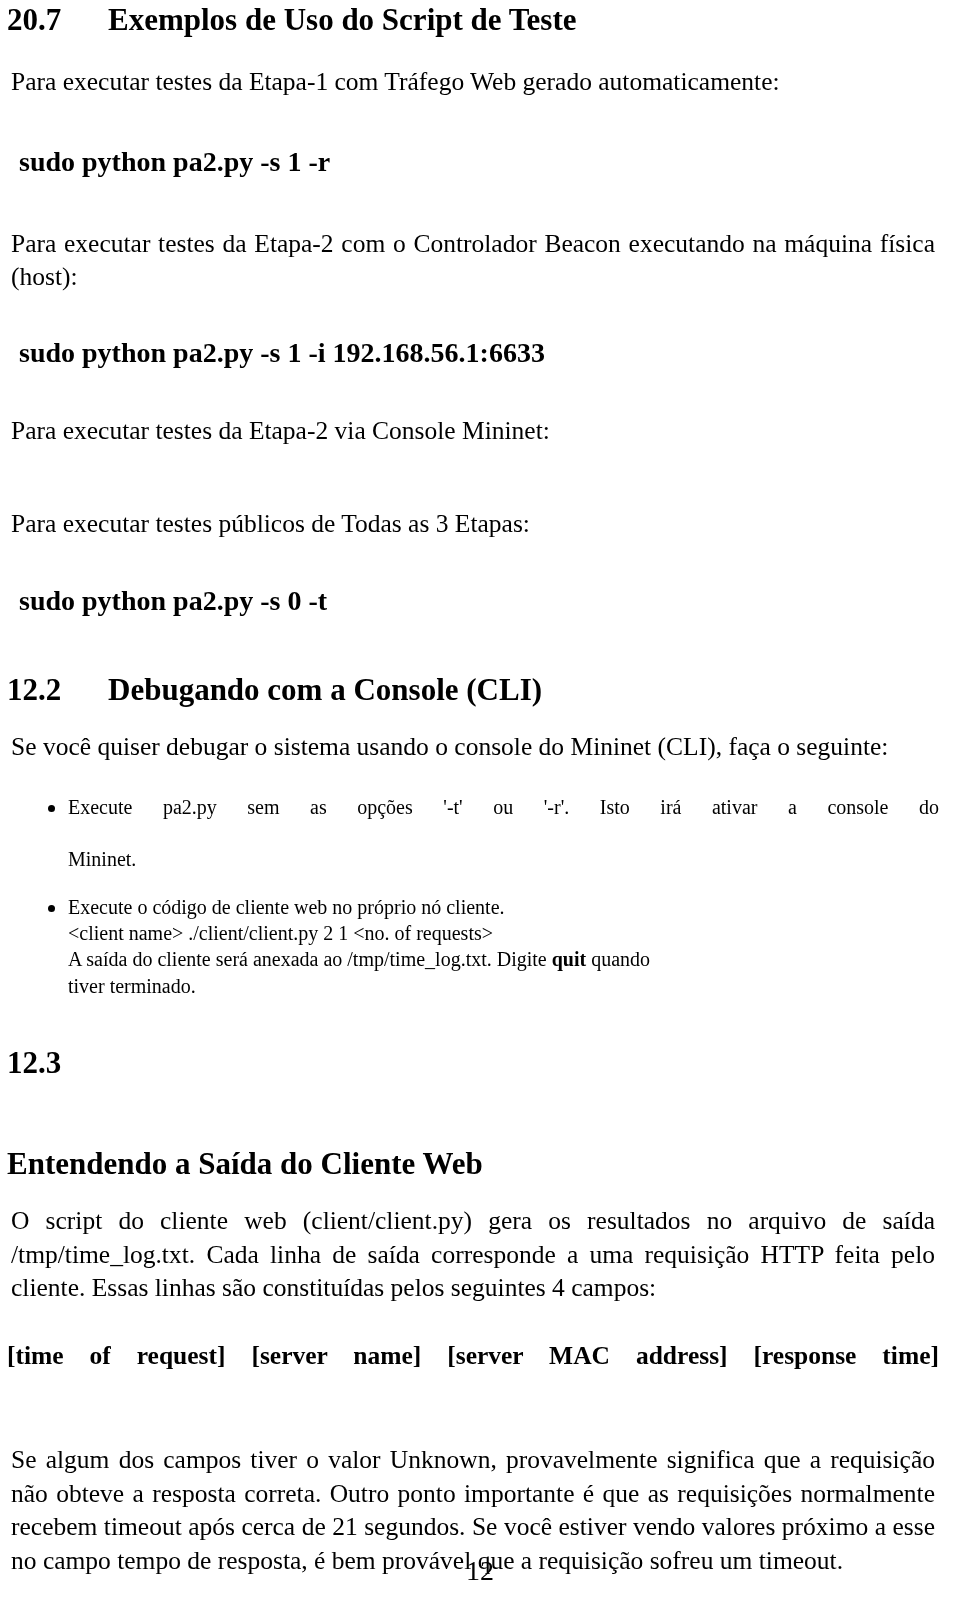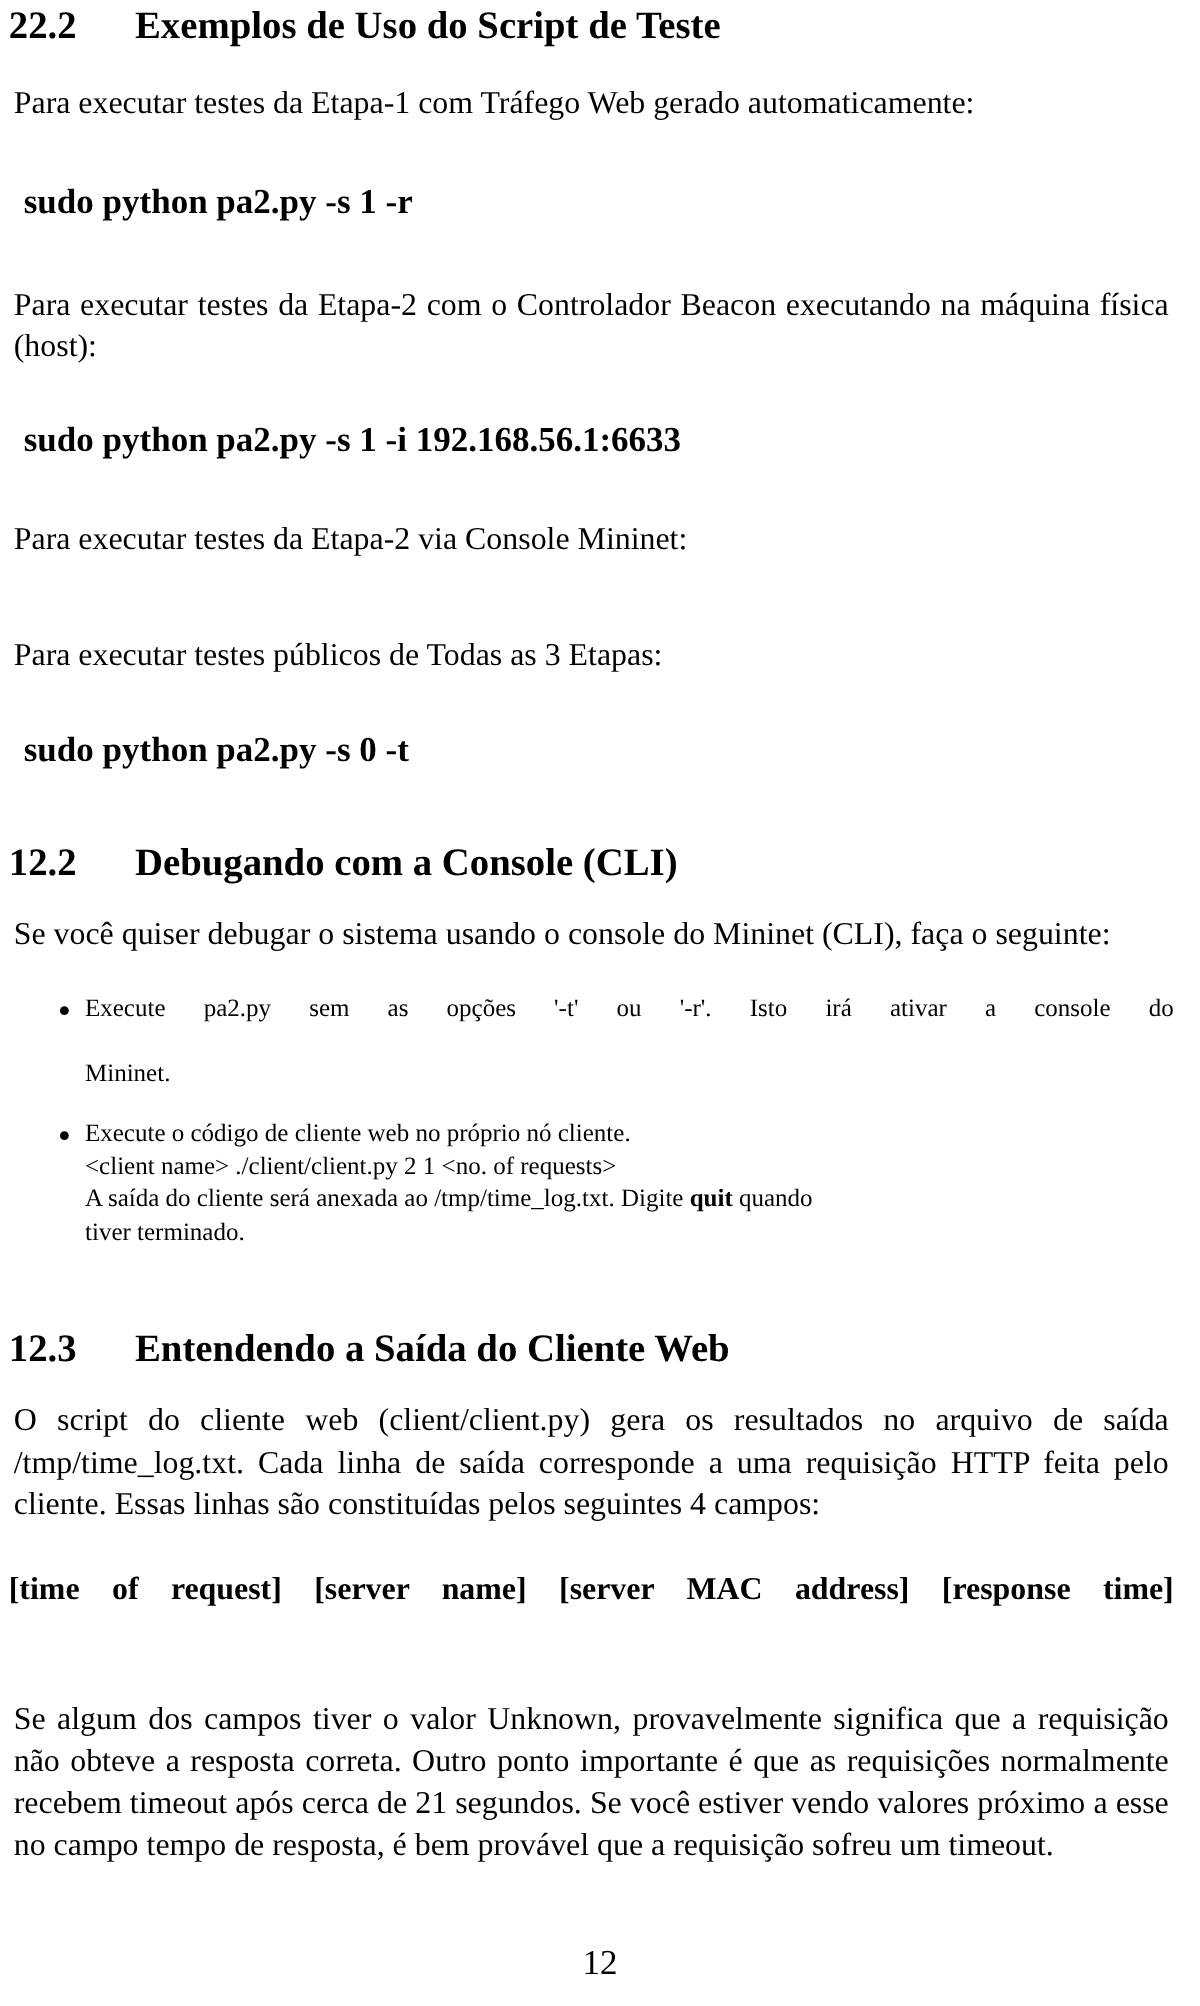--- a/index.html
+++ b/index.html
@@ -42,21 +42,21 @@
     display: inline-block;
     width: 101px;
     flex: 0 0 101px;
     font-weight: bold;
   }
   .heading .htitle {
     font-weight: bold;
   }
   #h121 { margin-top: 2px; }
   #h122 { margin-top: 0px; }
-  #h123 { margin-top: 16px; }
+  #h123 { margin-top: 0px; flex-direction: column; }
 
   
   .para {
     font-size: 25.5px;
     line-height: 1.31;
     text-align: justify;
     text-justify: inter-word;
     margin: 4px;
   }
   .para.nojust { text-align: left; }
@@ -133,21 +133,21 @@
   .sp-40 { height: 40px; }
   .sp-46 { height: 46px; }
 </style>
 </head>
 <body>
 
 <div class="page">
   <div class="content">
 
     <div class="heading" id="h121">
-      <span class="hnum">22.2</span><span class="htitle">Exemplos de Uso do Script de Teste</span>
+      <span class="hnum">20.7</span><span class="htitle">Exemplos de Uso do Script de Teste</span>
     </div>
 
     <div class="sp-22"></div>
 
     <p class="para nojust">Para executar testes da Etapa-1 com Tráfego Web gerado automaticamente:</p>
 
     <div class="sp-30"></div>
 
     <p class="cmd">sudo python pa2.py -s 1 -r</p>
 

